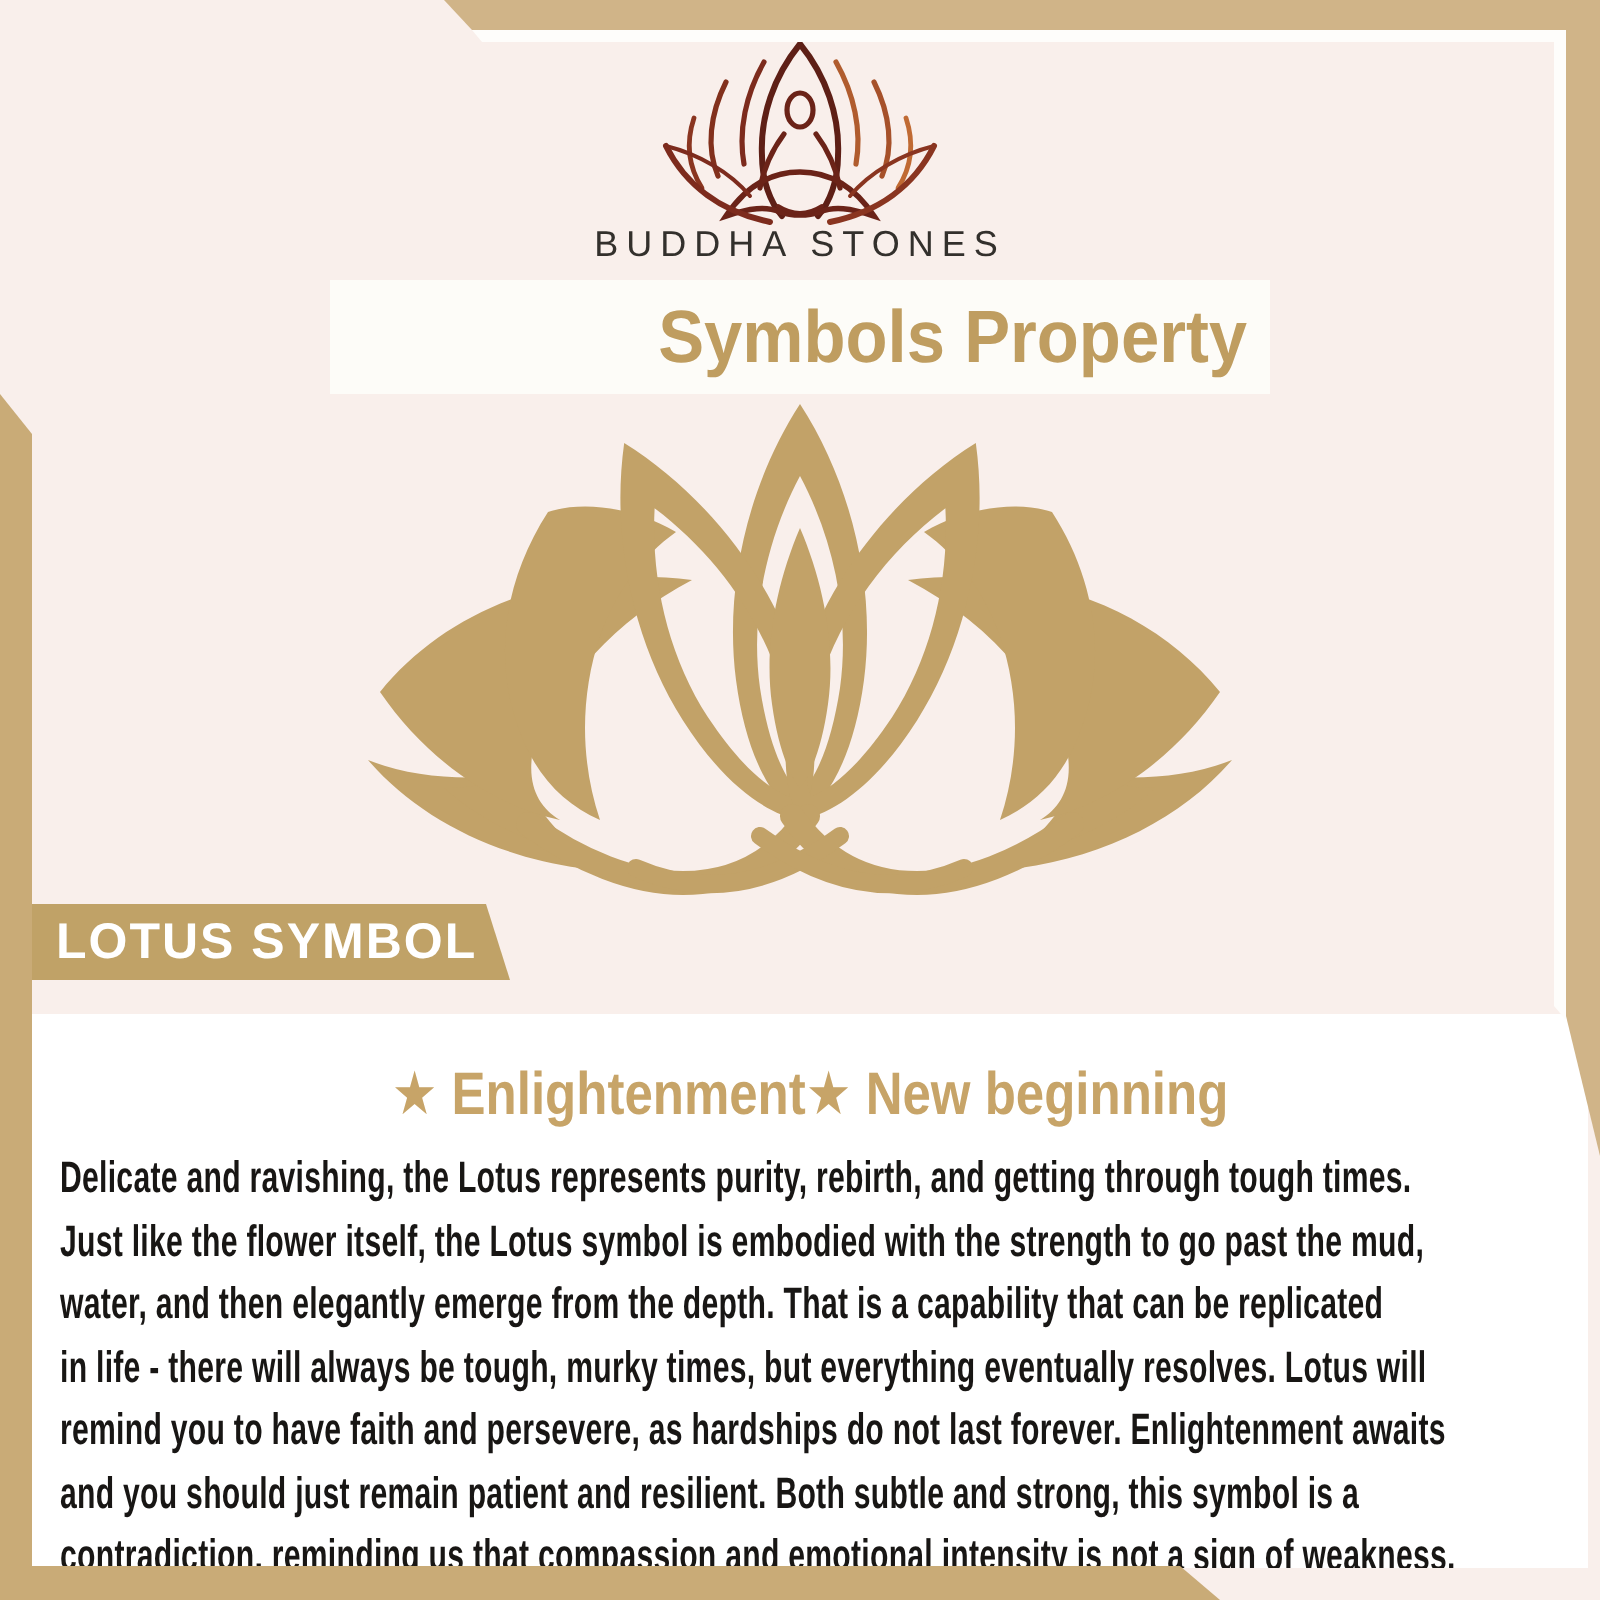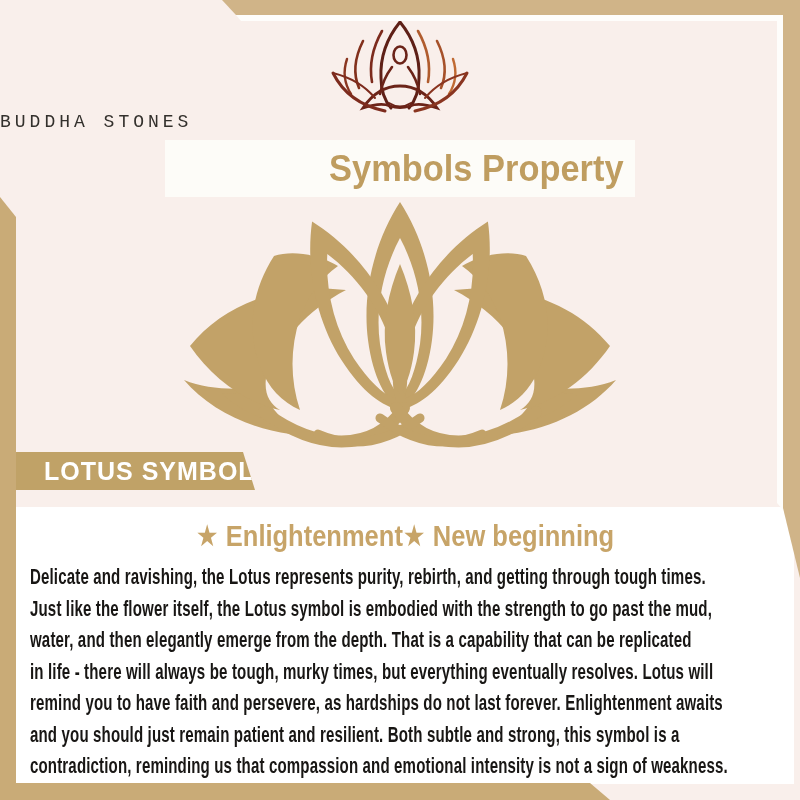--- a/index.html
+++ b/index.html
@@ -3,37 +3,37 @@
 <meta charset="utf-8">
 <style>
   html,body{margin:0;padding:0;}
   body{font-family:"Liberation Sans","DejaVu Sans",sans-serif;}
   .stage{position:relative;width:800px;height:800px;background:#f9efeb;overflow:hidden;}
 
   .frame-svg{position:absolute;left:0;top:0;width:800px;height:800px;z-index:6;pointer-events:none;}
 
   .logo{position:absolute;left:325px;top:16px;width:150px;height:98px;z-index:2;}
 
-  .brand-name{position:absolute;left:0;top:112px;width:100%;
-    font-family:Liberation Mono, monospace;font-size:18px;letter-spacing:4px;
+  .brand-name{position:absolute;left:0;top:112px;width:100%;text-align:center;
+    font-family:Liberation Sans, sans-serif;font-size:18px;letter-spacing:4px;
     color:#33302c;z-index:2;}
 
   .title-bar{position:absolute;left:165px;top:140px;width:470px;height:57px;background:#fdfcf8;
     display:flex;align-items:center;justify-content:flex-end;z-index:2;}
   .title{font-size:37px;font-weight:bold;color:#bf9d60;transform:scaleX(0.93);white-space:nowrap;}
 
   .lotus{position:absolute;left:178px;top:198px;width:444px;height:258px;z-index:2;}
 
   .banner{position:absolute;left:16px;top:452px;width:239px;height:38px;background:#c0a267;
     clip-path:polygon(0 0,227px 0,239px 100%,0 100%);
-    display:flex;align-items:center;padding-left:28px;box-sizing:border-box;
+    display:flex;align-items:center;padding-left:12px;box-sizing:border-box;
     color:#ffffff;font-size:25px;font-weight:600;letter-spacing:1px;z-index:4;white-space:nowrap;}
 
   .panel{position:absolute;left:16px;top:507px;width:778px;height:277px;background:#ffffff;
-    z-index:3;padding-top:10px;box-sizing:border-box;overflow:hidden;}
+    z-index:3;padding-top:22px;box-sizing:border-box;overflow:hidden;}
 
   .heading{width:100%;text-align:center;font-size:30px;font-weight:bold;color:#c7a468;
     transform:scaleX(0.85);white-space:nowrap;line-height:38px;}
 
   .para{margin:6px 0 0 14px;width:1120px;font-size:22px;font-weight:bold;line-height:31.5px;
     letter-spacing:0.2px;color:#181614;white-space:pre-line;
     transform:scaleX(0.685);transform-origin:left top;}
 </style>
 </head>
 <body>

